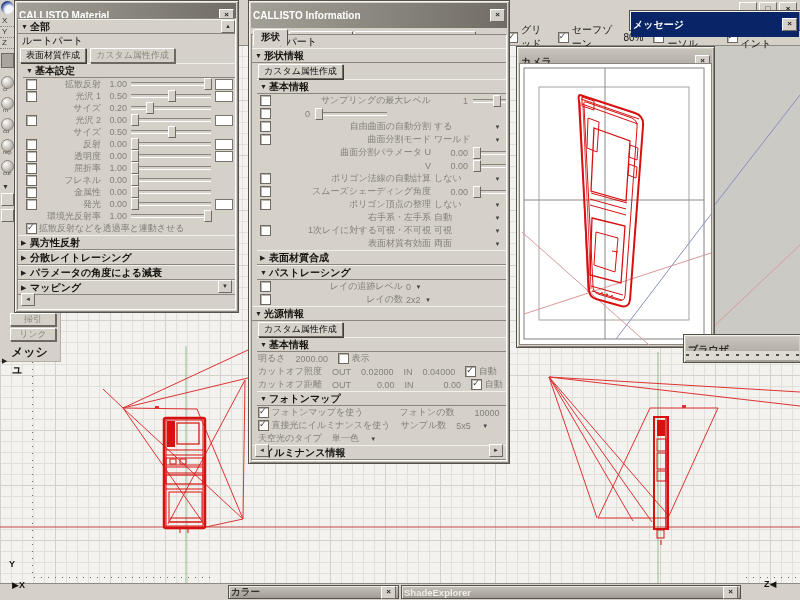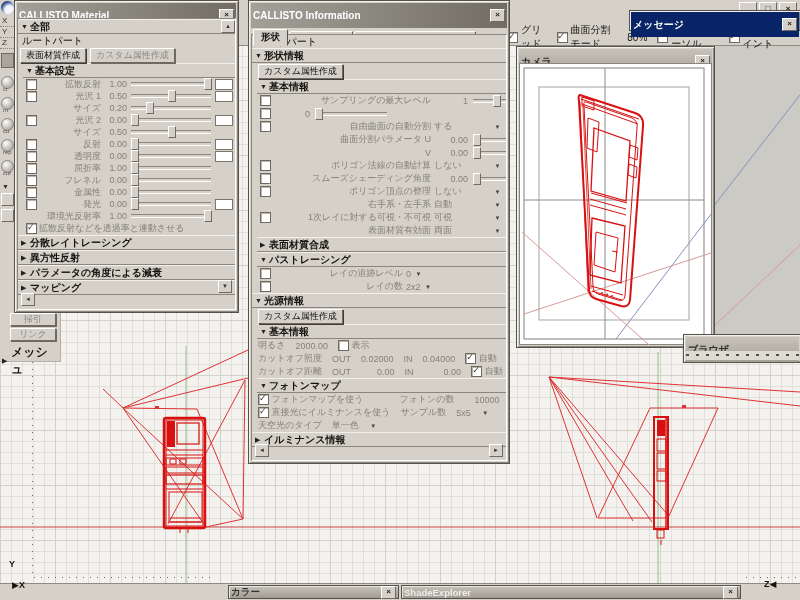--- a/index.html
+++ b/index.html
@@ -158,21 +158,21 @@
   </div>
   <div id="menurow2"><span>フ</span></div>
   <div id="toolbarrow">
     <div style="width:507px;flex:none;"></div>
     <span class="tbi">
         <span class="cb checked"></span>
         <span>グリッド</span>
       </span>
     <span class="tbi">
         <span class="cb checked"></span>
-        <span>曲面分割モード</span>
+        <span>セーフゾーン</span>
       </span>
     <span class="tbi">
         <span>80%</span>
       </span>
     <span class="tbi">
         <span class="cb"></span>
         <span>ラージカーソル</span>
       </span>
     <span class="tbi">
         <span class="cb checked"></span>
@@ -482,25 +482,25 @@
         </div>
       <div class="irow" style="margin-left:5px;color:#84817a;">
         <span class="cbslot">
             <span class="cb checked"></span>
           </span>
         <span>拡散反射などを透過率と連動させる</span>
       </div>
       <div id="mat-collapsed">
           <div class="secbar">
             <span class="tri right"></span>
-            <span>分散レイトレーシング</span>
+            <span>異方性反射</span>
           </div>
           <div class="secbar">
             <span class="tri right"></span>
-            <span>異方性反射</span>
+            <span>分散レイトレーシング</span>
           </div>
           <div class="secbar">
             <span class="tri right"></span>
             <span>パラメータの角度による減衰</span>
           </div>
           <div class="secbar">
             <span class="tri right"></span>
             <span>マッピング</span>
           </div>
         </div>
@@ -553,20 +553,30 @@
             <span class="itrack">
               <span class="knob" style="left: calc(0% + 0px);"></span>
             </span>
           </div>
           <div class="irow">
             <span class="cbslot">
               <span class="cb"></span>
             </span>
             <span class="ilabel">自由曲面の自動分割</span>
             <span class="ivalue">する</span>
+            <span class="spacer"></span>
+            <span class="dd"></span>
+            <span style="width: 4px;"></span>
+          </div>
+          <div class="irow">
+            <span class="cbslot">
+              <span class="cb"></span>
+            </span>
+            <span class="ilabel">曲面分割モード</span>
+            <span class="ivalue">ワールド</span>
             <span class="spacer"></span>
             <span class="dd"></span>
             <span style="width: 4px;"></span>
           </div>
           <div class="irow">
             <span class="cbslot"></span>
             <span class="ilabel">曲面分割パラメータ U</span>
             <span class="ivalue num">0.00</span>
             <span class="itrack">
               <span class="knob" style="left: calc(0% + 0px);"></span>

